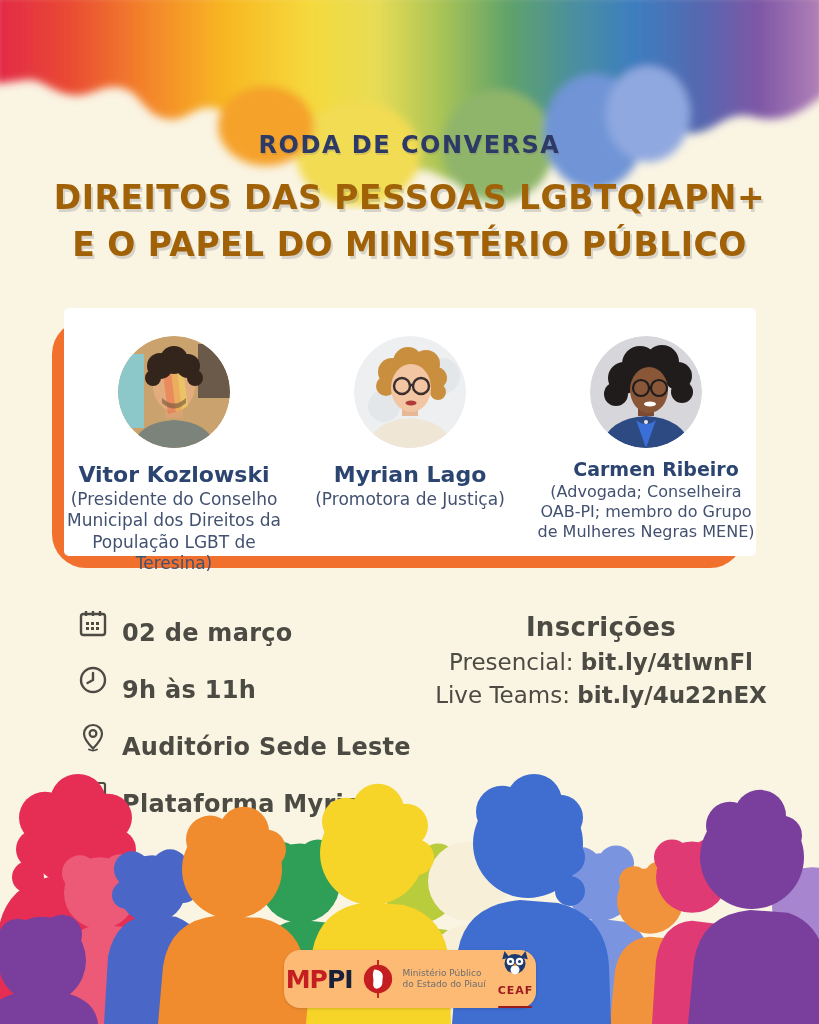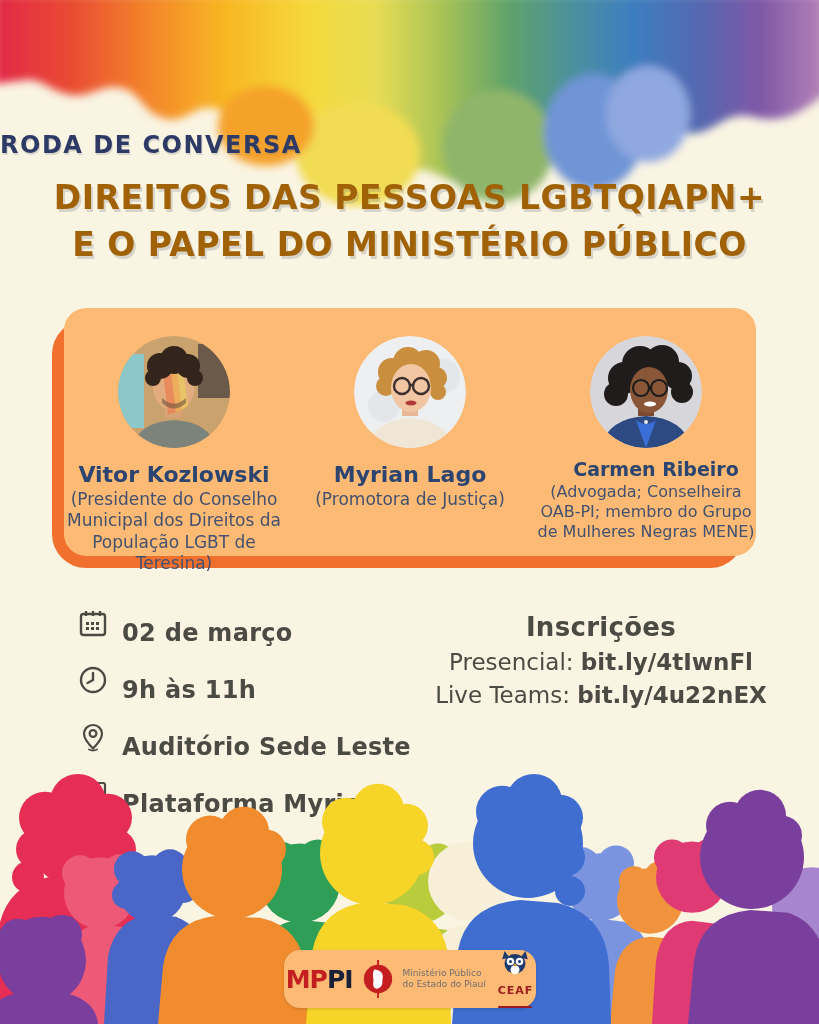--- a/index.html
+++ b/index.html
@@ -6,38 +6,38 @@
   .poster{
     position:relative;width:819px;height:1024px;margin:0 auto;
     background:#FAF4E3;overflow:hidden;
     font-family:"DejaVu Sans","Liberation Sans",sans-serif;
   }
   svg{display:block;}
   
   .watercolor{position:absolute;top:-6px;left:-6px;width:831px;height:216px;}
   
   .kicker{
-    position:absolute;top:131px;left:0;width:100%;text-align:left;
+    position:absolute;top:131px;left:0;width:100%;text-align:center;
     font-size:24px;font-weight:800;letter-spacing:1.5px;color:#2E3A66;
     text-shadow:1px 2px 0 rgba(110,110,120,.22);
   }
   .title{
     position:absolute;top:174px;left:0;width:100%;text-align:center;
     font-size:33px;font-weight:800;letter-spacing:.5px;color:#a16207;line-height:47px;
     text-shadow:2px 3px 0 rgba(110,110,120,.25);
   }
   
   .card-wrap{position:absolute;top:308px;left:64px;width:692px;height:248px;}
   .card-accent{
     position:absolute;left:-12px;top:12px;width:100%;height:100%;
     background:#F2702E;border-radius:34px;
   }
   .card{
     position:absolute;left:0;top:0;width:100%;height:100%;
-    background:#fdba74;border-radius:22px;
+    background:#ffffff;border-radius:5px;
     display:flex;justify-content:space-around;align-items:flex-start;
     padding-top:28px;box-sizing:border-box;gap:16px;
   }
   .speaker{width:225px;display:flex;flex-direction:column;align-items:center;text-align:center;}
   .avatar{width:112px;height:112px;border-radius:50%;overflow:hidden;flex:0 0 auto;}
   .sp-name{margin-top:14px;font-size:22px;font-weight:bold;color:#2B4470;}
   .sp-role{margin-top:2px;font-size:17px;line-height:1.25;color:#42516F;}
   .speaker.small .sp-name{font-size:19px;margin-top:10px;margin-left:20px;}
   .speaker.small .sp-role{font-size:16px;}
   

